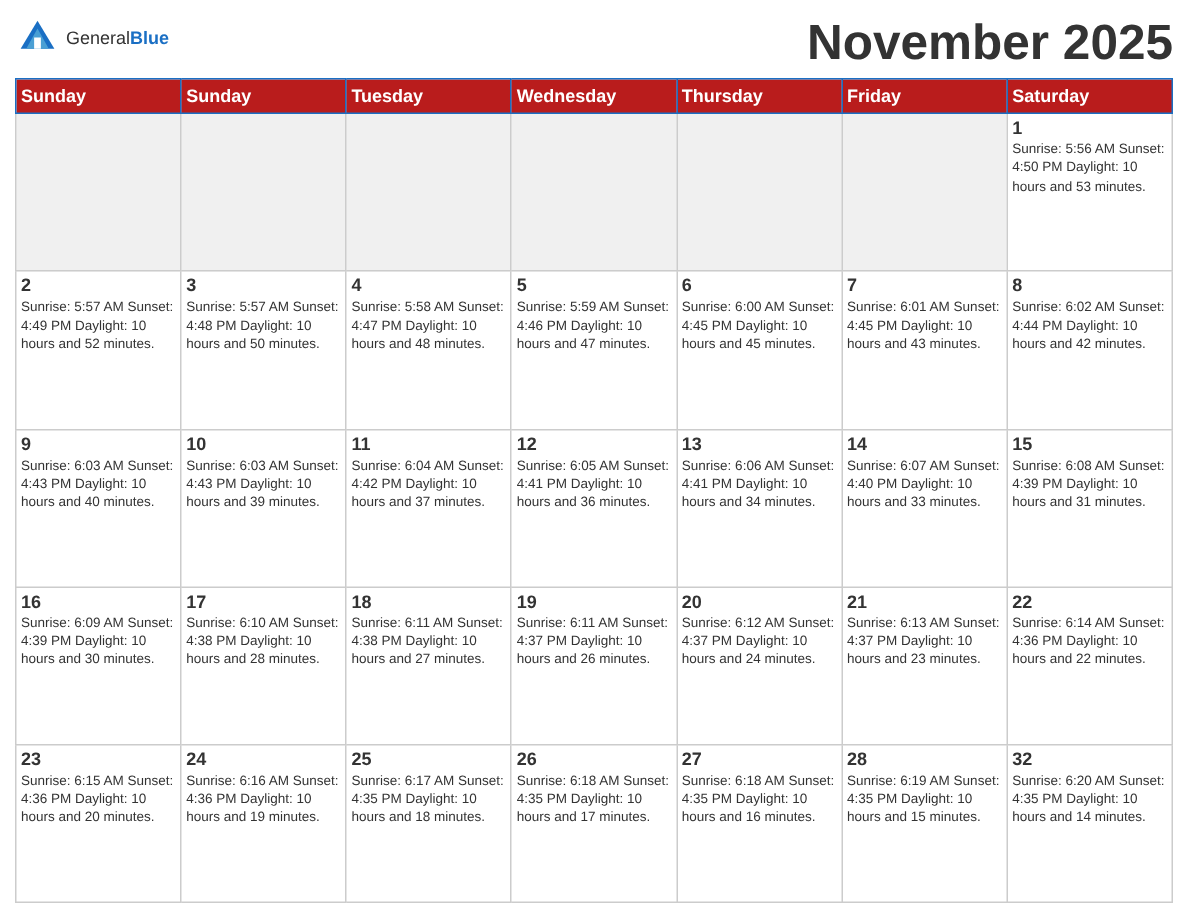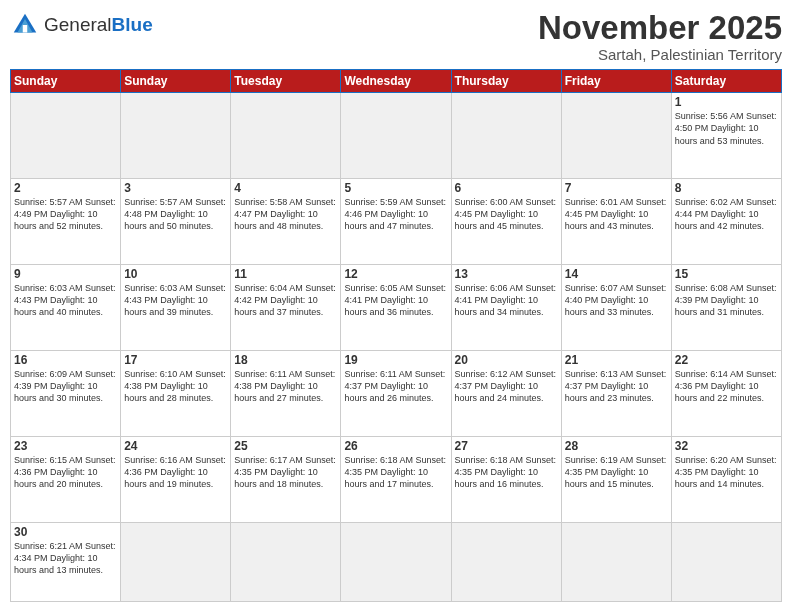--- a/index.html
+++ b/index.html
@@ -94,26 +94,25 @@
 
 <div class="page">
   <div class="header">
     <div class="logo">
       <svg class="logo-icon" viewBox="0 0 40 40">
         <polygon points="20,5 35,30 5,30" fill="#1a6fc4"></polygon>
         <polygon points="20,12 30,30 10,30" fill="#4a9fd4"></polygon>
         <rect x="17" y="20" width="6" height="10" fill="#fff"></rect>
       </svg>
       <div>
-        <div style="font-size:19px; color:#333; font-weight:normal;">General<span style="color:#1a6fc4; font-weight:bold;">Blue</span></div>
+        <div style="font-size:12px; color:#333; font-weight:normal;">General<span style="color:#1a6fc4; font-weight:bold;">Blue</span></div>
       </div>
     </div>
     <div class="title-section">
       <div class="month-title">November 2025</div>
-      <div class="subtitle">Sartah, Palestinian Territory</div>
     </div>
   </div>
 
   <table class="calendar">
     <thead>
       <tr>
         <th>Sunday</th>
         <th>Sunday</th>
         <th>Tuesday</th>
         <th>Wednesday</th>
@@ -335,30 +334,15 @@
 and 15 minutes.</div>
           </td>
           <td>
             <span class="day-number">32</span>
             <div class="day-info">Sunrise: 6:20 AM
 Sunset: 4:35 PM
 Daylight: 10 hours
 and 14 minutes.</div>
           </td>
         </tr>
-        <tr class="last-row">
-          <td>
-            <span class="day-number">30</span>
-            <div class="day-info">Sunrise: 6:21 AM
-Sunset: 4:34 PM
-Daylight: 10 hours
-and 13 minutes.</div>
-          </td>
-          <td class="empty"></td>
-          <td class="empty"></td>
-          <td class="empty"></td>
-          <td class="empty"></td>
-          <td class="empty"></td>
-          <td class="empty"></td>
-        </tr>
       </tbody>
   </table>
 </div>
 
 </body></html>

